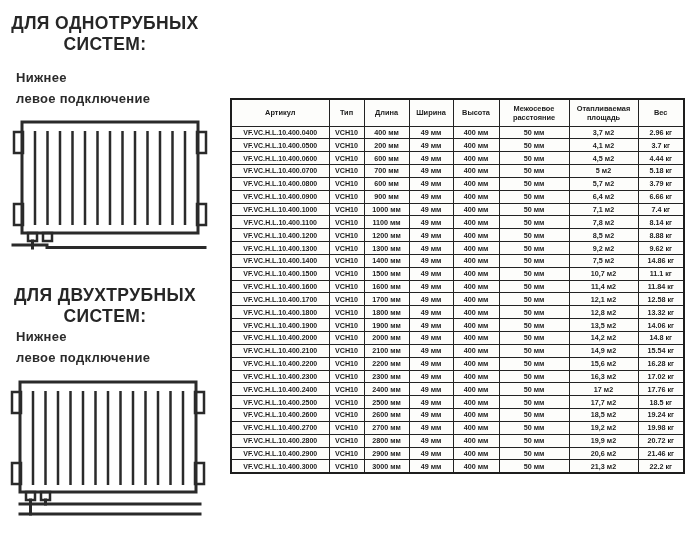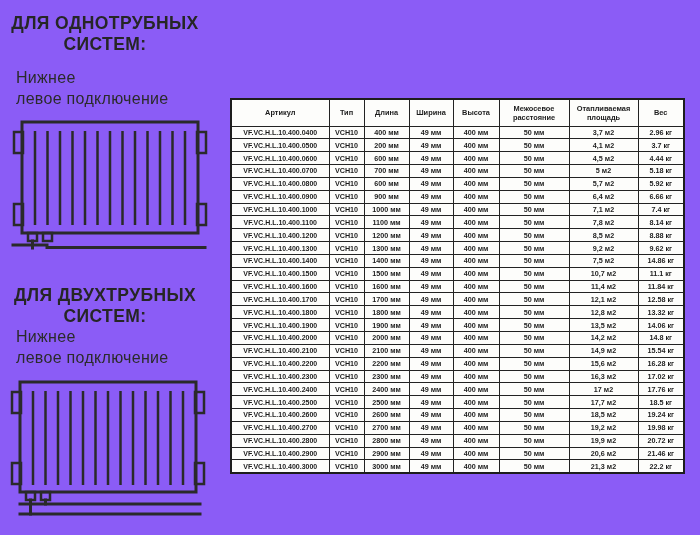--- a/index.html
+++ b/index.html
@@ -4,42 +4,42 @@
 <style>
   * { margin: 0; padding: 0; box-sizing: border-box; }
   body {
     font-family: "Liberation Sans", sans-serif;
     background: #e8e8e6;
   }
   .page {
     position: relative;
     width: 700px;
     height: 535px;
-    background: #8b5cf6;
+    background: #ffffff;
     color: #1e1e1e;
     overflow: hidden;
   }
   .section-heading {
     position: absolute;
     left: 4px;
     width: 202px;
     text-align: center;
     font-size: 17.5px;
     font-weight: bold;
     letter-spacing: 0.4px;
     line-height: 21px;
     color: #262626;
   }
   .section-subtitle {
     position: absolute;
     left: 16px;
     width: 200px;
     text-align: left;
-    font-size: 16px;
-    font-weight: normal;
+    font-size: 13px;
+    font-weight: bold;
     letter-spacing: 0.3px;
     line-height: 21px;
     color: #2b2b2b;
   }
   .diagram { position: absolute; left: 10px; }
   .diagram svg { display: block; }
 
   .spec-table-wrap {
     position: absolute;
     left: 230px;
@@ -239,21 +239,21 @@
             <td>5.18 кг</td>
           </tr>
           <tr>
             <td>VF.VC.H.L.10.400.0800</td>
             <td>VCH10</td>
             <td>600 мм</td>
             <td>49 мм</td>
             <td>400 мм</td>
             <td>50 мм</td>
             <td>5,7 м2</td>
-            <td>5.92 кг</td>
+            <td>3.79 кг</td>
           </tr>
           <tr>
             <td>VF.VC.H.L.10.400.0900</td>
             <td>VCH10</td>
             <td>900 мм</td>
             <td>49 мм</td>
             <td>400 мм</td>
             <td>50 мм</td>
             <td>6,4 м2</td>
             <td>6.66 кг</td>

